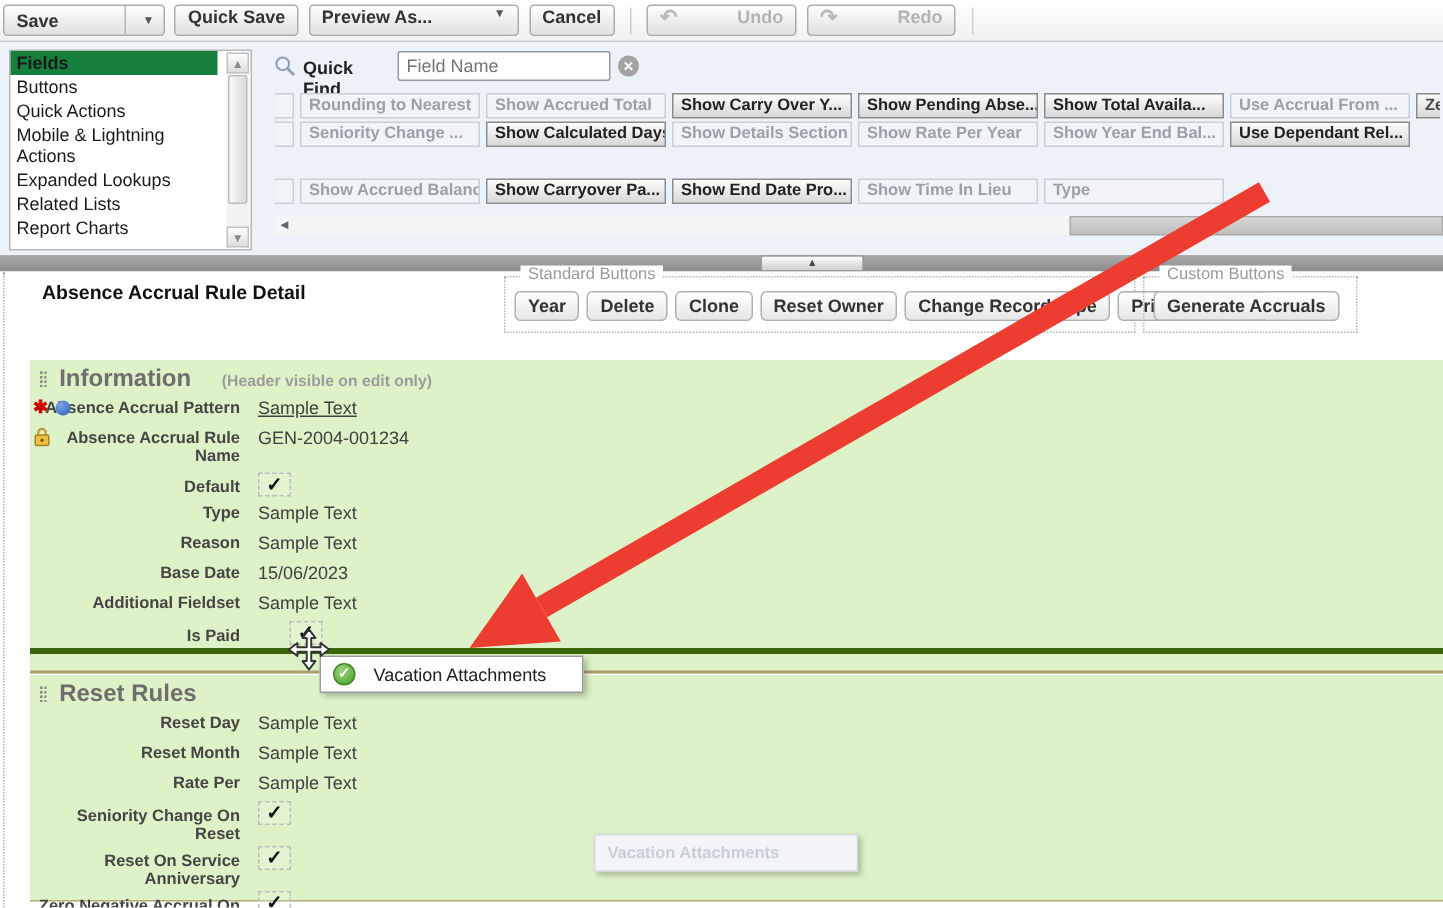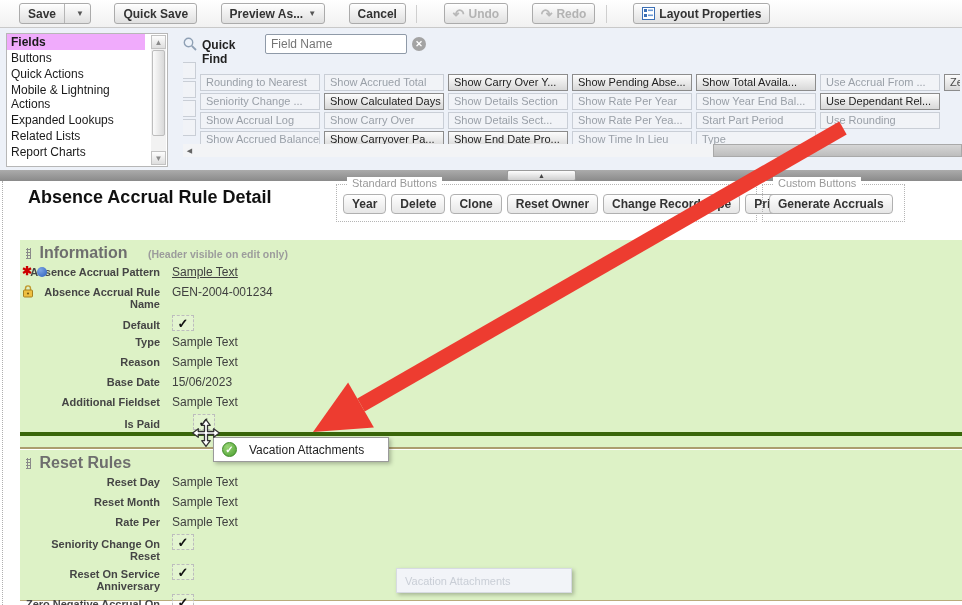--- a/index.html
+++ b/index.html
@@ -3,58 +3,58 @@
 <meta charset="utf-8">
 <style>
   * { box-sizing: border-box; margin: 0; padding: 0; }
   html,body { width:962px; height:605px; }
   body { font-family:"Liberation Sans", sans-serif; background:#fff; position:relative; overflow:hidden; }
   #stage { position:absolute; top:0; left:0; width:962px; height:605px; }
 
   
   .toolbar { position:absolute; top:0; left:0; width:962px; height:28px;
     background:linear-gradient(#ffffff,#f1f1f1); border-bottom:1px solid #c9c9c9; }
-  .tb-btn { display:inline-flex; align-items:center; height:21px; margin:3px 0 0 19px;
+  .tb-btn { display:inline-flex; align-items:flex-start; height:21px; margin:3px 0 0 2px;
     padding:0 8px; border:1px solid #ababab; border-radius:3px;
     background:linear-gradient(#fefefe,#e0e0e0); font-size:12px; font-weight:bold; color:#333;
-    cursor:default; box-shadow:inset 0 1px 0 #fff; vertical-align:top; white-space:nowrap; }
+    cursor:default; box-shadow:inset 0 1px 0 #fff; vertical-align:top; white-space:nowrap;gap:36px; }
   .tb-btn.split { padding:0; }
   .tb-btn.split .seg { padding:0 8px; display:inline-flex; align-items:center; height:100%; }
   .tb-btn.split .seg.arrow { border-left:1px solid #b5b5b5; padding:0 6px; }
   .tb-btn.disabled { color:#b3b3b3; }
   .tb-sep { display:inline-block; width:1px; height:18px; background:#cfcfcf; margin:5px 3px 0 6px; vertical-align:top; }
   .caret { font-size:8px; margin-left:5px; color:#555; }
   .tb-btn.disabled .uicon { color:#b9b9b9; }
   .uicon { font-size:14px; margin-right:4px; line-height:1; }
 
   
   .palette { position:absolute; top:28px; left:0; width:962px; height:143px; background:#edf1f8; }
 
   .side-panel { position:absolute; top:5px; left:6px; width:162px; height:134px;
     background:#fff; border:1px solid #b7b7b7; }
   .side-item { font-size:12px; color:#1a1a1a; padding:1px 4px; line-height:14px; width:138px; cursor:default; }
-  .side-item.sel { background:#f0abfc; font-weight:bold; }
+  .side-item.sel { background:#15803d; font-weight:bold; }
   .vscroll { position:absolute; top:1px; right:1px; width:15px; height:130px; background:#f2f2f2; }
   .vscroll .arr { position:absolute; left:0; width:15px; height:14px; text-align:center;
      font-size:8px; color:#8a8a8a; background:linear-gradient(#fdfdfd,#dedede); border:1px solid #c2c2c2; line-height:13px; }
   .vscroll .thumb { position:absolute; left:1px; top:15px; width:13px; height:86px;
      background:linear-gradient(90deg,#fbfbfb,#d9d9d9); border:1px solid #bdbdbd; border-radius:2px; }
 
   .qf-row { position:absolute; top:6px; left:179px; height:24px; }
   .qf-label { position:absolute; left:23px; top:4px; font-size:12px; font-weight:bold; color:#222; }
   .qf-input { position:absolute; left:86px; top:0; width:142px; height:20px; border:1px solid #8f9aa8;
      border-radius:2px; font-size:12px; padding:0 5px; color:#9a9a9a; font-family:"Liberation Sans",sans-serif; }
   .qf-clear { position:absolute; left:233px; top:3px; width:14px; height:14px; border-radius:50%;
      background:#a3a3a3; color:#fff; font-size:9px; font-weight:bold; text-align:center; line-height:14px; cursor:default; }
 
   .cell-row { position:absolute; left:183px; white-space:nowrap; }
   .stub { display:inline-block; width:13px; height:17px; border:1px solid #c9ced6; border-left:none;
      background:#f1f3f7; vertical-align:top; margin-right:4px; }
   .pcell { display:inline-block; width:120px; height:17px; margin-right:4px; padding:1px 5px;
-     font-size:11px; font-weight:normal; overflow:hidden; white-space:nowrap; vertical-align:top; cursor:default;margin-top:12px; }
+     font-size:11px; font-weight:bold; overflow:hidden; white-space:nowrap; vertical-align:top; cursor:default; }
   .pcell.available { border:1px solid #8c8c8c; background:linear-gradient(#fcfcfc,#d8d8d8); color:#222; }
   .pcell.used { border:1px solid #c9ced6; background:#f1f3f7; color:#9aa0a8; }
   .pcell.ghost { border:1px solid #d7dbe2; background:#f2f4f8; color:#c9ced6; }
   .pcell.cut { width:16px; margin-right:0; border:1px solid #8c8c8c; border-right:none;
      background:linear-gradient(#fcfcfc,#d8d8d8); color:#4a4a4a; }
 
   .hscroll { position:absolute; left:183px; top:116px; width:779px; height:13px; background:#f3f4f6; }
   .hscroll .larr { position:absolute; left:0; top:0; width:13px; height:13px; font-size:7px; color:#666;
      text-align:center; line-height:13px; background:#f3f4f6; }
   .hscroll .thumb { position:absolute; left:530px; top:0; width:249px; height:13px;
@@ -63,21 +63,21 @@
   .divider { position:absolute; top:170px; left:0; width:962px; height:11px;
      background:linear-gradient(#ababab,#8a8a8a); }
   .divider .handle { position:absolute; left:507px; top:0; width:69px; height:11px; border-radius:2px;
      background:linear-gradient(#fdfdfd,#cfcfcf); border:1px solid #9a9a9a; text-align:center;
      font-size:7px; line-height:10px; color:#444; cursor:default; }
 
   
   .canvas { position:absolute; top:181px; left:0; width:962px; height:424px; background:#fff; }
   .canvas-dotted-edge { position:absolute; left:2px; top:0; bottom:0; width:1px;
      border-left:1px dotted #b0b0b0; }
-  .page-title { position:absolute; left:28px; top:6px; font-size:18px; font-weight:bold; color:#111; }
+  .page-title { position:absolute; left:28px; top:6px; font-size:13px; font-weight:bold; color:#111; }
 
   .btn-fieldset { position:absolute; border:1px dotted #b5b5b5; height:38px; }
   .btn-fieldset .legend { position:absolute; top:-8px; left:10px; background:#fff; padding:0 5px;
      font-size:11px; color:#9a9a9a; white-space:nowrap; }
   .btn-fieldset .brow { position:absolute; left:6px; top:9px; white-space:nowrap; }
   .dtl-btn { display:inline-block; height:20px; line-height:18px; padding:0 8px; margin-right:5px;
      border:1px solid #b0b0b0; border-radius:4px; background:linear-gradient(#ffffff,#e6e6e6);
      font-size:12px; font-weight:600; color:#333; cursor:default; }
 
   .section { position:absolute; left:20px; width:942px; background:#ddf2c6; }
@@ -134,30 +134,20 @@
     <span class="tb-sep"></span>
     <span class="tb-btn disabled">
       <span class="uicon">↶</span>
       <span>Undo</span>
     </span>
     <span class="tb-btn disabled">
       <span class="uicon">↷</span>
       <span>Redo</span>
     </span>
     <span class="tb-sep"></span>
-    <span class="tb-btn">
-      <svg class="uicon" width="13" height="13" viewBox="0 0 13 13">
-        <rect x="0.5" y="0.5" width="12" height="12" fill="#ffffff" stroke="#3b6fb5"></rect>
-        <rect x="2" y="2" width="3" height="3" fill="#3b6fb5"></rect>
-        <rect x="2" y="7" width="3" height="3" fill="#3b6fb5"></rect>
-        <rect x="6" y="2.5" width="5" height="1.6" fill="#6d9bd6"></rect>
-        <rect x="6" y="7.5" width="5" height="1.6" fill="#6d9bd6"></rect>
-      </svg>
-      <span>Layout Properties</span>
-    </span>
   </div>
 
   <div class="palette">
 
     <div class="side-panel">
       <div class="side-item sel">Fields</div>
       <div class="side-item">Buttons</div>
       <div class="side-item">Quick Actions</div>
       <div class="side-item">Mobile &amp; Lightning Actions</div>
       <div class="side-item">Expanded Lookups</div>
@@ -179,23 +169,20 @@
       <input class="qf-input" type="text" placeholder="Field Name" style="">
       <span class="qf-clear">✕</span>
     </div>
 
     <div class="cell-row" style="top:34px;">
       <span class="stub"></span><span class="pcell used">Rounding to Nearest</span><span class="pcell used">Show Accrued Total</span><span class="pcell available">Show Carry Over Y...</span><span class="pcell available">Show Pending Abse...</span><span class="pcell available">Show Total Availa...</span><span class="pcell used">Use Accrual From ...</span><span class="pcell cut">Ze</span>
     </div>
     <div class="cell-row" style="top:53px;">
       <span class="stub"></span><span class="pcell used">Seniority Change ...</span><span class="pcell available">Show Calculated Days</span><span class="pcell used">Show Details Section</span><span class="pcell used">Show Rate Per Year</span><span class="pcell used">Show Year End Bal...</span><span class="pcell available">Use Dependant Rel...</span>
     </div>
-    <div class="cell-row" style="top:72px;">
-      <span class="stub"></span><span class="pcell used">Show Accrual Log</span><span class="pcell used">Show Carry Over</span><span class="pcell used">Show Details Sect...</span><span class="pcell used">Show Rate Per Yea...</span><span class="pcell used">Start Part Period</span><span class="pcell used">Use Rounding</span>
-    </div>
     <div class="cell-row" style="top:91px;">
       <span class="stub"></span><span class="pcell used">Show Accrued Balance</span><span class="pcell available">Show Carryover Pa...</span><span class="pcell available">Show End Date Pro...</span><span class="pcell used">Show Time In Lieu</span><span class="pcell used">Type</span><span class="pcell ghost">Vacation Attachments</span>
     </div>
 
     <div class="hscroll">
       <span class="larr">◀</span>
       <span class="thumb"></span>
     </div>
   </div>
 

